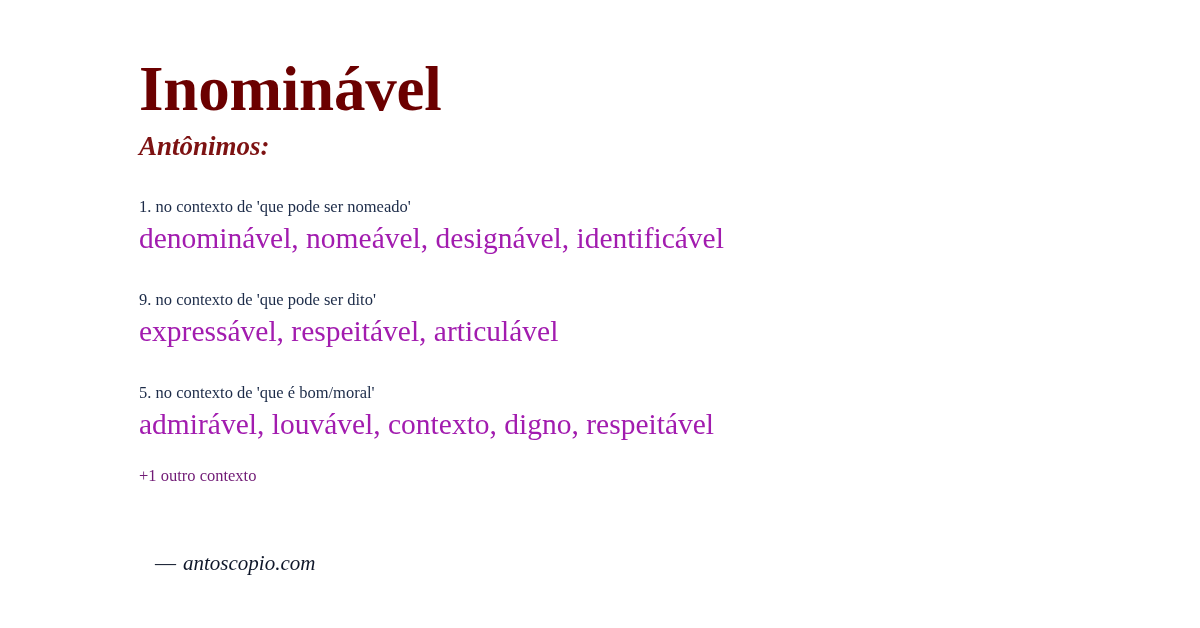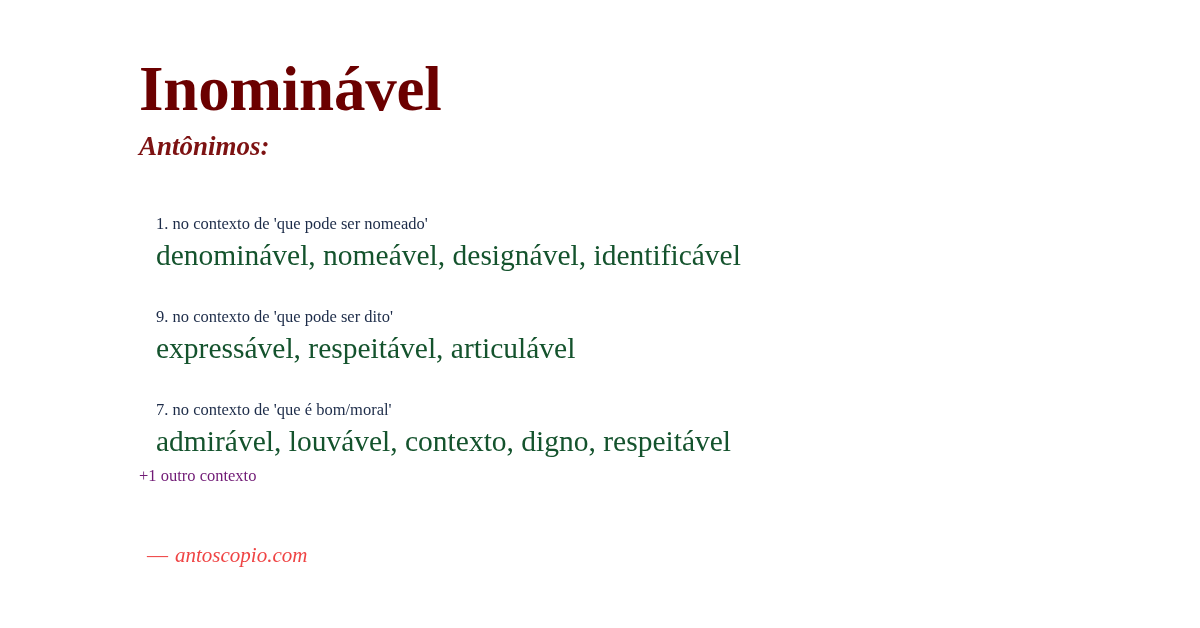--- a/index.html
+++ b/index.html
@@ -52,21 +52,21 @@
     color: #7d1212;
     white-space: nowrap;
     text-align: right;
   }
 
   .senses {
     position: absolute;
     left: 139px;
     top: 196px;
     width: 1000px;
-    margin: 17px;
+    margin: 0;
     padding: 0;
     list-style: none;
   }
 
   .sense {
     margin: 0 0 31px 0;
     padding: 0;
   }
 
   .sense-context {
@@ -76,46 +76,46 @@
     line-height: 1.35;
     color: #1c2b48;
     white-space: nowrap;
   }
 
   .sense-terms {
     margin: 2px 0 0 0;
     font-family: "Liberation Serif", "DejaVu Serif", serif;
     font-size: 29.5px;
     line-height: 1.28;
-    color: #14532d;
+    color: #a21caf;
     white-space: nowrap;
   }
 
   .more-contexts {
     position: absolute;
     left: 139px;
     top: 465px;
     margin: 0;
     font-family: "Liberation Serif", "DejaVu Serif", serif;
     font-size: 16.5px;
     line-height: 1.3;
     color: #701a75;
     white-space: nowrap;
   }
 
   .attribution {
     position: absolute;
     left: 139px;
     top: 534px;
-    margin: 8px;
+    margin: 16px;
     font-family: "Liberation Serif", "DejaVu Serif", serif;
     font-size: 21px;
     font-style: italic;
     line-height: 1.3;
-    color: #ef4444;
+    color: #0f172a;
     white-space: nowrap;
   }
   .attribution .em-dash {
     font-style: normal;
     margin-right: 7px;
   }
 </style>
 </head>
 <body>
 
@@ -131,21 +131,21 @@
       <div class="sense-context">1. no contexto de 'que pode ser nomeado'</div>
       <div class="sense-terms">denominável, nomeável, designável, identificável</div>
     </li>
 
     <li class="sense">
       <div class="sense-context">9. no contexto de 'que pode ser dito'</div>
       <div class="sense-terms">expressável, respeitável, articulável</div>
     </li>
 
     <li class="sense">
-      <div class="sense-context">7. no contexto de 'que é bom/moral'</div>
+      <div class="sense-context">5. no contexto de 'que é bom/moral'</div>
       <div class="sense-terms">admirável, louvável, contexto, digno, respeitável</div>
     </li>
 
   </ul>
 
   <div class="more-contexts">+1 outro contexto</div>
 
   <div class="attribution">
     <span class="em-dash">—</span><span>antoscopio.com</span>
   </div>

